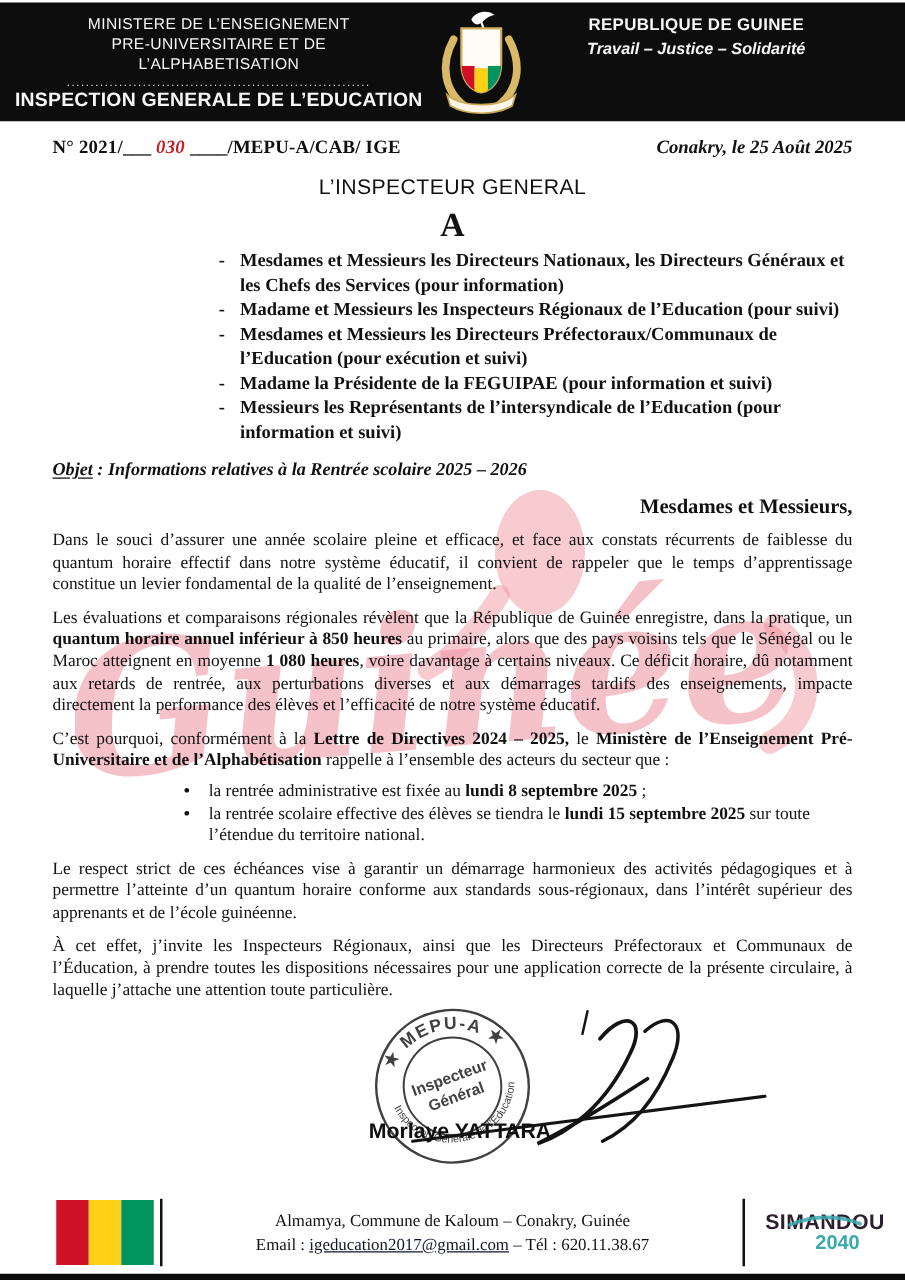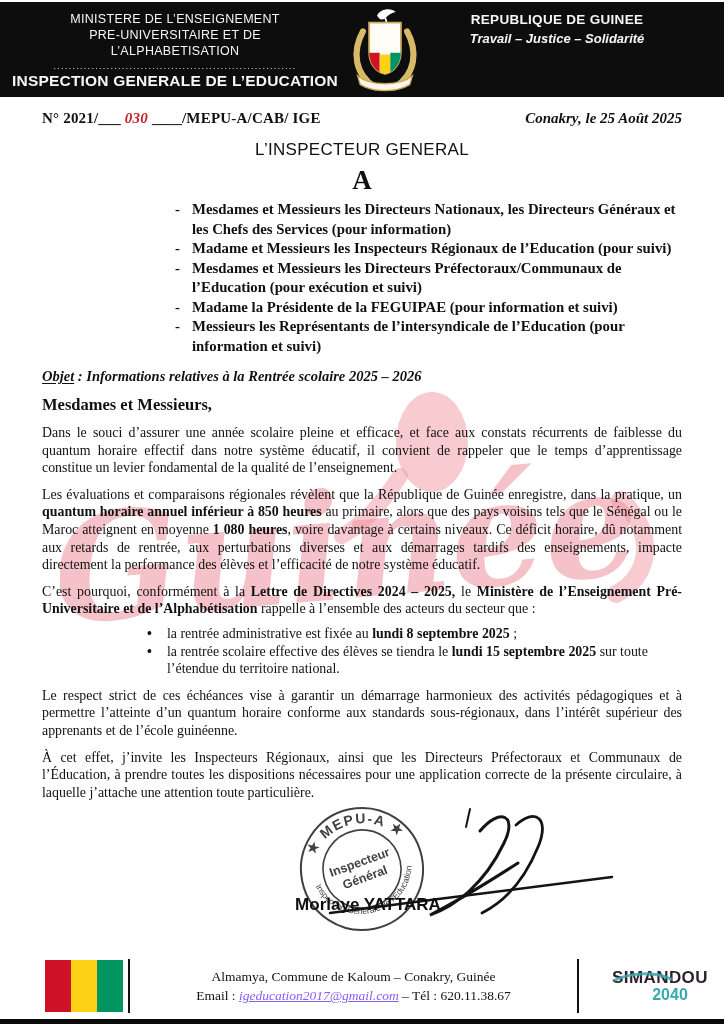--- a/index.html
+++ b/index.html
@@ -45,21 +45,21 @@
     margin:13px 0 0;text-align:center;
     font-family:"Liberation Sans", sans-serif;
     font-size:17px;font-weight:normal;letter-spacing:.3px;
   }
   .letter-a{margin-top:4px;text-align:center;font-size:27px;font-weight:bold;line-height:32px;}
   .recipients{list-style:none;margin:4px 0 0;padding:0 0 0 133px;}
   .recipients li{display:flex;font-weight:bold;font-size:14.8px;line-height:19.5px;}
   .recipients .marker{width:17px;flex:0 0 auto;}
   .objet{margin-top:12px;font-size:14.5px;font-weight:bold;font-style:italic;}
   .objet-label{text-decoration:underline;text-underline-offset:2px;}
-  .greeting{margin-top:10px;font-size:16.5px;font-weight:bold;}
+  .greeting{margin-top:10px;font-size:16.5px;font-weight:bold;text-align:right;}
   .content p{
     margin:9px 0 0;font-size:13.9px;line-height:17.6px;
     text-align:justify;
   }
   .bullets{list-style:none;margin:7px 0 0;padding:0 0 0 105px;}
   .bullets li{position:relative;font-size:13.9px;line-height:17.6px;padding-left:20px;}
   .bullets li .dot{position:absolute;left:0;top:0;font-weight:bold;}
   
   .signature-block{position:relative;height:128px;margin-top:2px;}
   .stamp-svg{position:absolute;left:170px;top:0;}
@@ -69,23 +69,23 @@
   }
   
   .footer{
     position:absolute;left:0;right:0;bottom:10px;height:56px;z-index:2;
     display:flex;align-items:center;
   }
   .flag{margin-left:45px;width:78px;height:52px;display:flex;flex:0 0 auto;}
   .flag div{flex:1;}
   .vline{width:2px;height:54px;background:#111;margin-left:5px;flex:0 0 auto;}
   .footer-center{flex:1;text-align:center;font-size:13.5px;line-height:19px;}
-  .email-link{color:#8b5cf6;text-decoration:underline;cursor:pointer;font-style:italic;}
+  .email-link{color:#0f172a;text-decoration:underline;cursor:pointer;}
   .vline2{width:2px;height:54px;background:#111;flex:0 0 auto;}
-  .simandou{width:128px;flex:0 0 auto;text-align:center;font-family:"Liberation Sans", sans-serif;position:relative;padding-left:17px;}
+  .simandou{width:128px;flex:0 0 auto;text-align:center;font-family:"Liberation Sans", sans-serif;position:relative;}
   .simandou-line1{font-size:17px;font-weight:800;color:#2d1f2f;letter-spacing:.4px;}
   .simandou-line2{font-size:16px;font-weight:bold;color:#3aa9ad;margin-top:-2px;padding-left:20px;}
   .simandou-swoosh{position:absolute;left:34px;top:2px;pointer-events:none;}
   .bottom-strip{position:absolute;left:0;right:0;bottom:0;height:5px;background:#0b0b0b;z-index:3;}
 </style>
 </head>
 <body>
 
 <div class="page">
 

